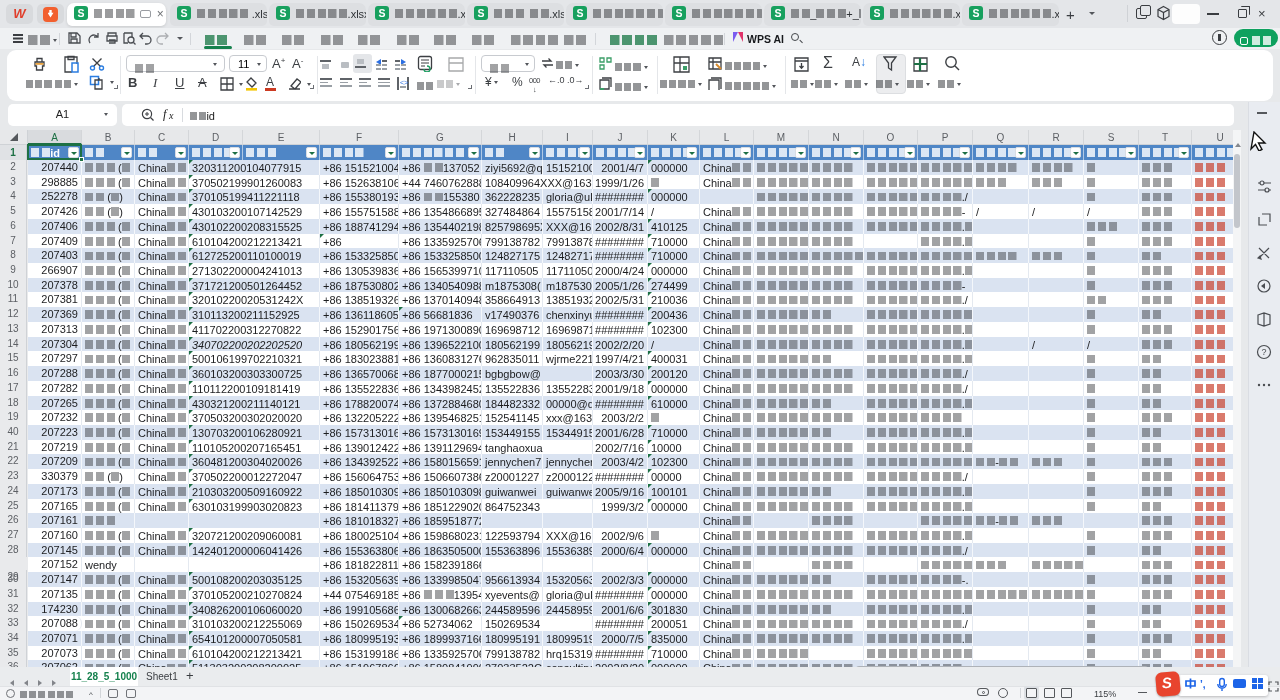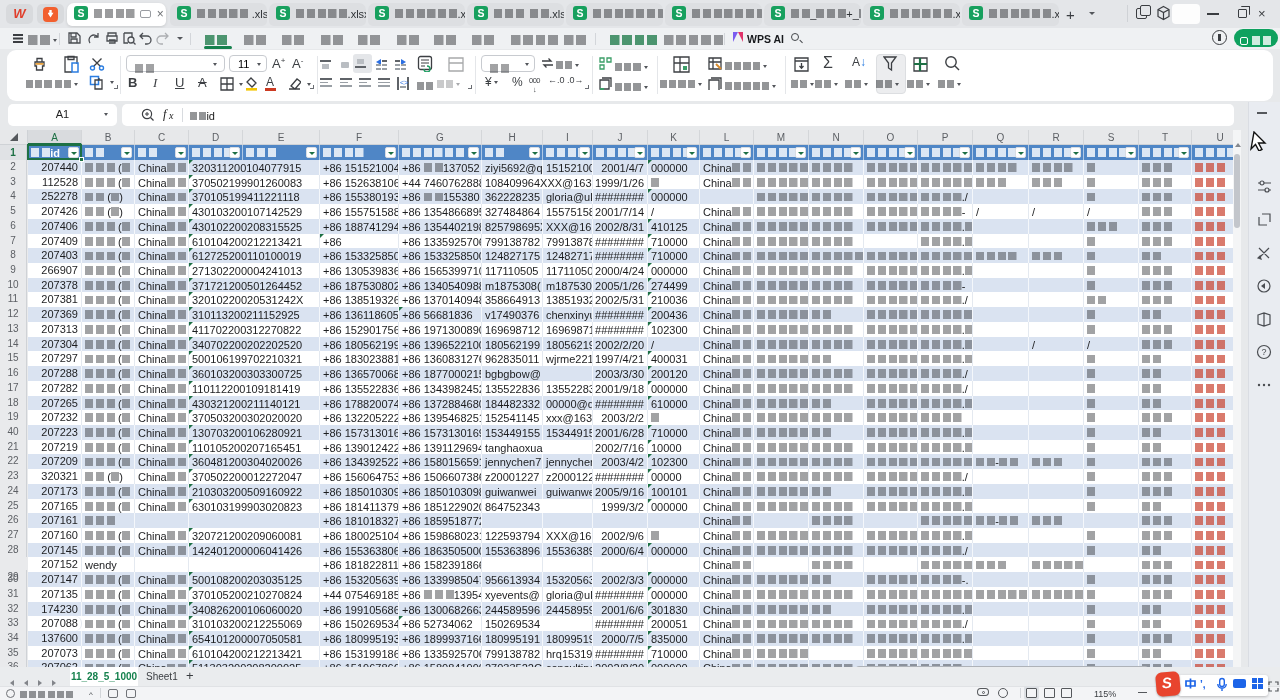--- a/index.html
+++ b/index.html
@@ -402,21 +402,21 @@
       <div class="" style="width:55px;"><i class="k" style="width:40.8px;"></i></div>
       <div class="" style="width:54px;"><i class="k" style="width:51.6px;"></i></div>
       <div class="" style="width:55px;"><i class="k" style="width:51.6px;"></i></div>
       <div class="" style="width:56px;"><i class="k" style="width:40.8px;"></i></div>
       <div class="" style="width:55px;"><i class="k" style="width:40.8px;"></i></div>
       <div class="" style="width:55px;"><i class="k" style="width:8.4px;"></i></div>
       <div class="" style="width:53px;"><i class="k" style="width:30.0px;"></i></div>
       <div class="" style="width:57px;"><i class="k kr" style="width:30.0px;"></i></div>
     </div>
     <div class="row bw" style="top:44.72px;height:14.72px;width:1205px">
-      <div class="ra" style="width:54px;">112528</div>
+      <div class="ra" style="width:54px;">298885</div>
       <div class="" style="width:53px;"><i class="k" style="width:30.0px;"></i><span style="vertical-align:middle"> (</span><i class="k" style="width:8.4px;"></i></div>
       <div class="" style="width:54px;"><span style="vertical-align:middle">China</span><i class="k" style="width:19.2px;"></i></div>
       <div class="ov" style="width:131px;"><b class="tri"></b><span style="vertical-align:middle">370502199901260083</span></div>
       <div class="" style="width:79px;"><span style="vertical-align:middle">+86 1526381066</span></div>
       <div class="" style="width:83px;"><span style="vertical-align:middle">+44 7460762888</span></div>
       <div class="" style="width:111px;"><span style="vertical-align:middle">108409964XXX@163.c</span></div>
       <div class="ra" style="width:55px;"><span style="vertical-align:middle">1999/1/26</span></div>
       <div class="" style="width:52px;"><i class="k" style="width:8.4px;"></i></div>
       <div class="" style="width:54px;"><span style="vertical-align:middle">China</span><i class="k" style="width:19.2px;"></i></div>
       <div class="" style="width:55px;"><i class="k" style="width:51.6px;"></i></div>
@@ -646,21 +646,21 @@
       <div class="" style="width:56px;"></div>
       <div class="" style="width:55px;"></div>
       <div class="" style="width:55px;"><i class="k" style="width:8.4px;"></i></div>
       <div class="" style="width:53px;"><i class="k" style="width:30.0px;"></i></div>
       <div class="" style="width:57px;"><i class="k kr" style="width:30.0px;"></i></div>
     </div>
     <div class="row bb bw2" style="top:206.64px;height:14.72px;width:1205px">
       <div class="ra" style="width:54px;">207304</div>
       <div class="" style="width:53px;"><i class="k" style="width:30.0px;"></i><span style="vertical-align:middle"> (</span><i class="k" style="width:8.4px;"></i></div>
       <div class="" style="width:54px;"><span style="vertical-align:middle">China</span><i class="k" style="width:19.2px;"></i></div>
-      <div class="ov" style="width:131px;"><b class="tri"></b><span style="vertical-align:middle">340702200202202520</span></div>
+      <div class="ov" style="width:131px;font-style:italic;"><b class="tri"></b><span style="vertical-align:middle">340702200202202520</span></div>
       <div class="" style="width:79px;"><span style="vertical-align:middle">+86 1805621999</span></div>
       <div class="" style="width:83px;"><span style="vertical-align:middle">+86 1396522100</span></div>
       <div class="" style="width:61px;"><span style="vertical-align:middle">180562199</span></div>
       <div class="" style="width:50px;"><span style="vertical-align:middle">180562199</span></div>
       <div class="ra" style="width:55px;"><span style="vertical-align:middle">2002/2/20</span></div>
       <div class="" style="width:52px;"><span style="vertical-align:middle">/</span></div>
       <div class="" style="width:54px;"><span style="vertical-align:middle">China</span><i class="k" style="width:19.2px;"></i></div>
       <div class="" style="width:55px;"><i class="k" style="width:51.6px;"></i></div>
       <div class="" style="width:55px;"><i class="k" style="width:40.8px;"></i></div>
       <div class="" style="width:54px;"><i class="k" style="width:51.6px;"></i></div>
@@ -839,21 +839,21 @@
       <div class="" style="width:55px;"><i class="k" style="width:40.8px;"></i></div>
       <div class="" style="width:54px;"><i class="k" style="width:51.6px;"></i></div>
       <div class="" style="width:55px;"><i class="k" style="width:51.6px;"></i></div>
       <div class="" style="width:56px;"><i class="k" style="width:19.2px;"></i><span style="vertical-align:middle">-</span><i class="k" style="width:19.2px;"></i></div>
       <div class="" style="width:55px;"><i class="k" style="width:30.0px;"></i></div>
       <div class="" style="width:55px;"><i class="k" style="width:8.4px;"></i></div>
       <div class="" style="width:53px;"><i class="k" style="width:30.0px;"></i></div>
       <div class="" style="width:57px;"><i class="k kr" style="width:30.0px;"></i></div>
     </div>
     <div class="row bw" style="top:339.12px;height:14.72px;width:1205px">
-      <div class="ra" style="width:54px;">320321</div>
+      <div class="ra" style="width:54px;">330379</div>
       <div class="" style="width:53px;"><i class="k" style="width:19.2px;"></i><span style="vertical-align:middle"> (</span><i class="k" style="width:8.4px;"></i><span style="vertical-align:middle">)</span></div>
       <div class="" style="width:54px;"><span style="vertical-align:middle">China</span><i class="k" style="width:19.2px;"></i></div>
       <div class="ov" style="width:131px;"><b class="tri"></b><span style="vertical-align:middle">370502200012272047</span></div>
       <div class="" style="width:79px;"><span style="vertical-align:middle">+86 1560647533</span></div>
       <div class="" style="width:83px;"><span style="vertical-align:middle">+86 1506607386</span></div>
       <div class="" style="width:61px;"><span style="vertical-align:middle">z20001227</span></div>
       <div class="" style="width:50px;"><span style="vertical-align:middle">z20001227</span></div>
       <div class="ra" style="width:55px;"><span style="vertical-align:middle">########</span></div>
       <div class="" style="width:52px;"><b class="tri"></b><span style="vertical-align:middle">00000</span></div>
       <div class="" style="width:54px;"><span style="vertical-align:middle">China</span><i class="k" style="width:19.2px;"></i></div>
@@ -1079,21 +1079,21 @@
       <div class="" style="width:55px;"><i class="k" style="width:40.8px;"></i></div>
       <div class="" style="width:54px;"><i class="k" style="width:51.6px;"></i></div>
       <div class="" style="width:55px;"><i class="k" style="width:40.8px;"></i><span style="vertical-align:middle">./</span></div>
       <div class="" style="width:56px;"></div>
       <div class="" style="width:55px;"></div>
       <div class="" style="width:55px;"><i class="k" style="width:8.4px;"></i></div>
       <div class="" style="width:53px;"><i class="k" style="width:19.2px;"></i></div>
       <div class="" style="width:57px;"><i class="k kr" style="width:30.0px;"></i></div>
     </div>
     <div class="row bb bw2" style="top:501.04px;height:14.72px;width:1205px">
-      <div class="ra" style="width:54px;">137600</div>
+      <div class="ra" style="width:54px;">207071</div>
       <div class="" style="width:53px;"><i class="k" style="width:30.0px;"></i><span style="vertical-align:middle"> (</span><i class="k" style="width:8.4px;"></i></div>
       <div class="" style="width:54px;"><span style="vertical-align:middle">China</span><i class="k" style="width:19.2px;"></i></div>
       <div class="ov" style="width:131px;"><b class="tri"></b><span style="vertical-align:middle">654101200007050581</span></div>
       <div class="" style="width:79px;"><span style="vertical-align:middle">+86 1809951933</span></div>
       <div class="" style="width:83px;"><span style="vertical-align:middle">+86 1899937166</span></div>
       <div class="" style="width:61px;"><span style="vertical-align:middle">180995191</span></div>
       <div class="" style="width:50px;"><span style="vertical-align:middle">180995191</span></div>
       <div class="ra" style="width:55px;"><span style="vertical-align:middle">2000/7/5</span></div>
       <div class="" style="width:52px;"><b class="tri"></b><span style="vertical-align:middle">835000</span></div>
       <div class="" style="width:54px;"><span style="vertical-align:middle">China</span><i class="k" style="width:19.2px;"></i></div>

